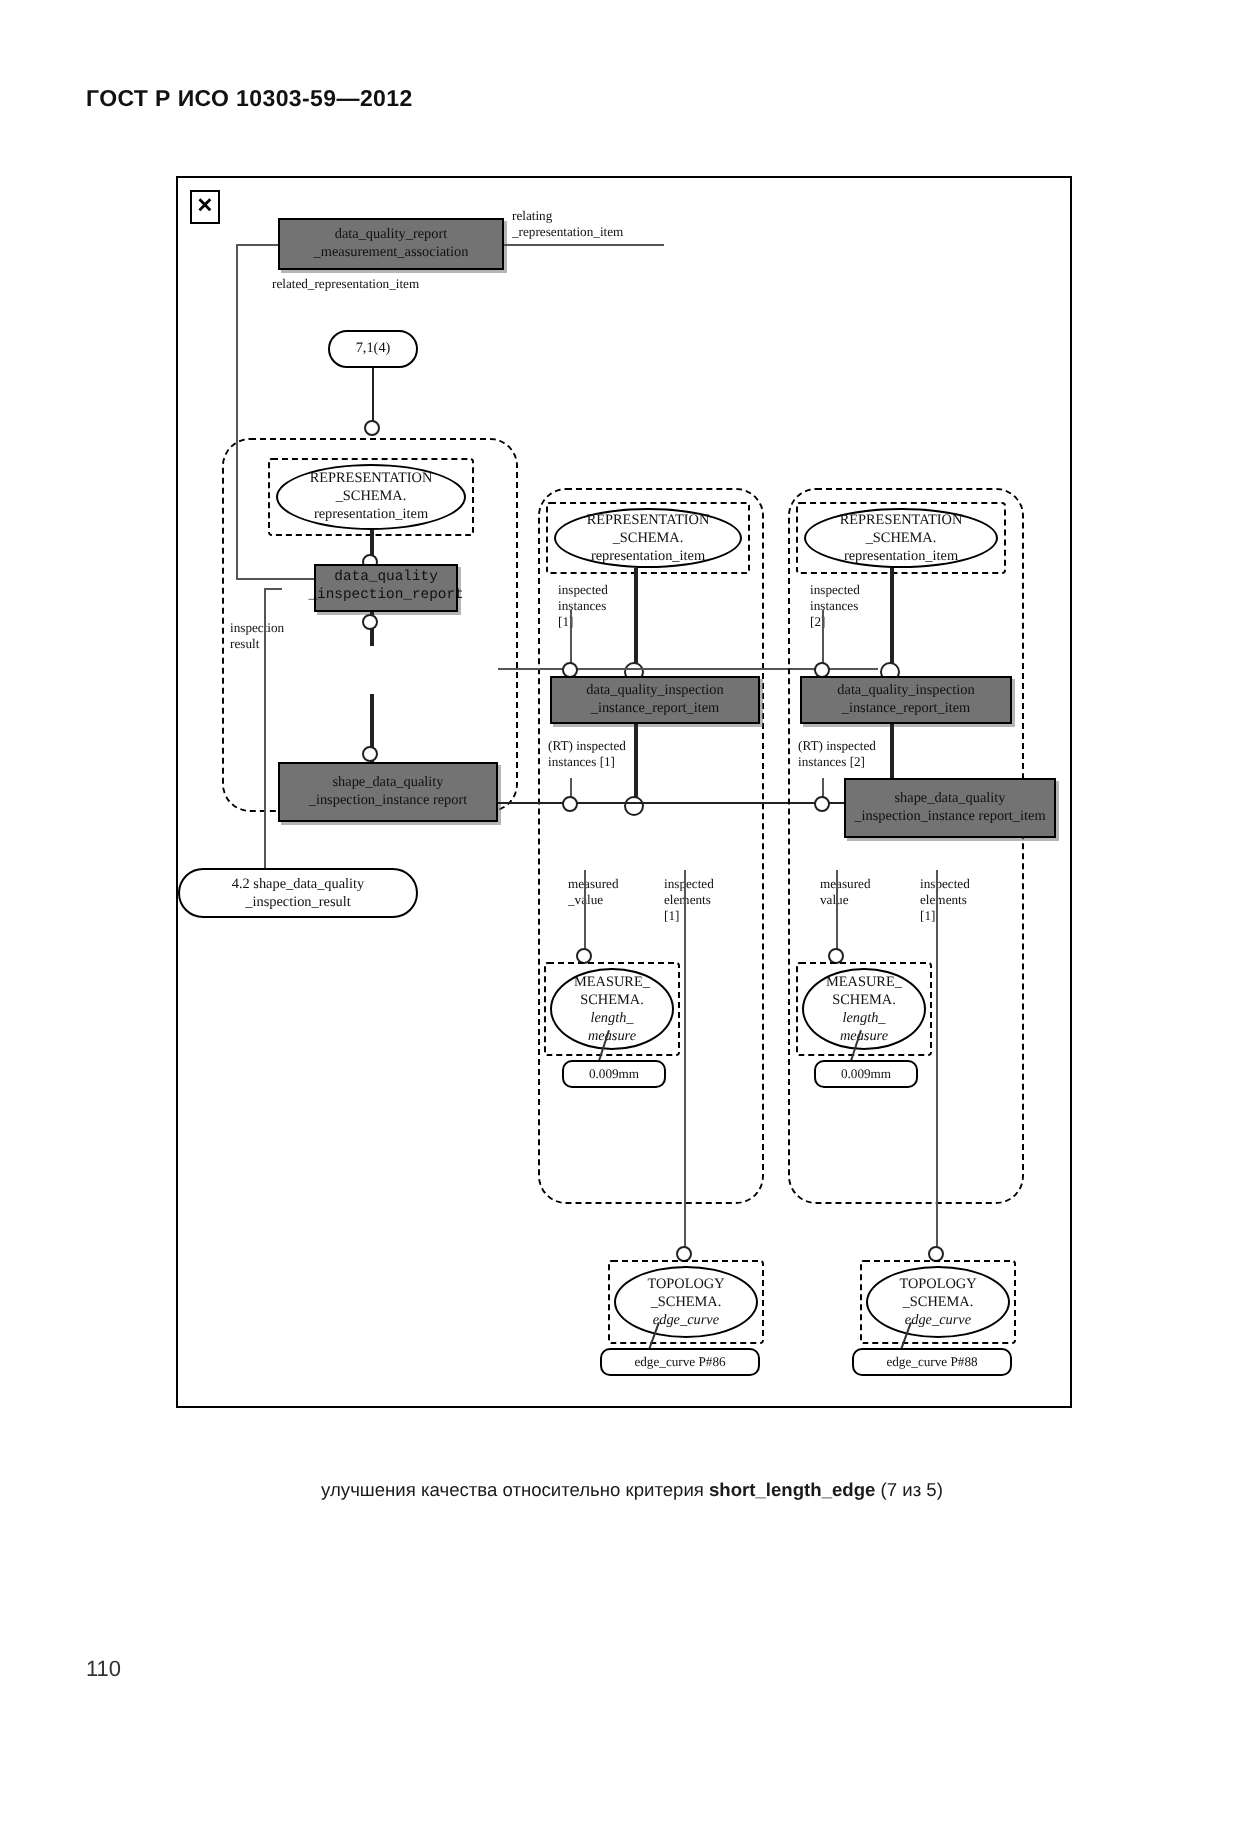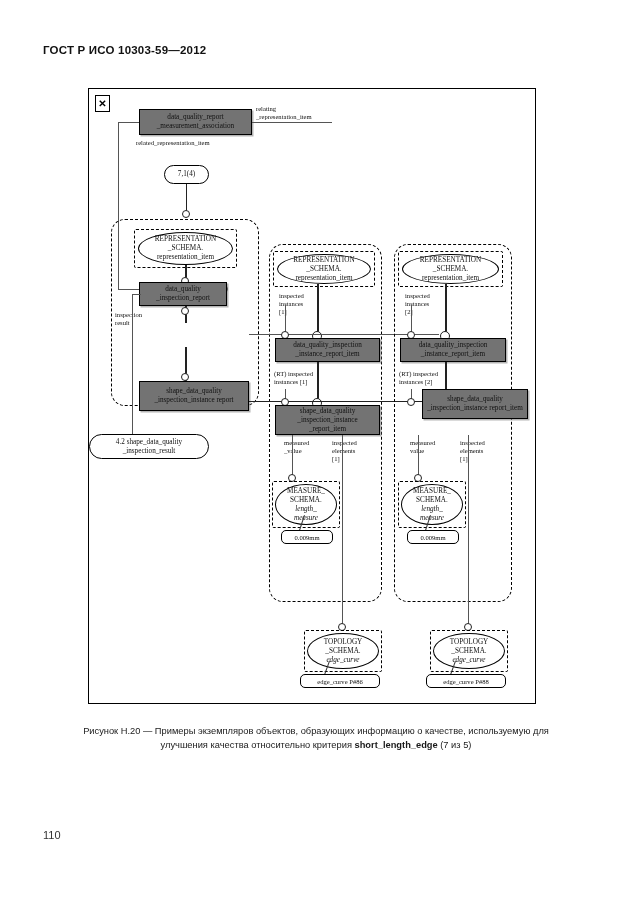--- a/index.html
+++ b/index.html
@@ -128,21 +128,21 @@
     <div class="dash-group" style="left:22px;top:130px;width:148px;height:187px;"></div>
 
     <div class="dash-group thin" style="left:45px;top:140px;width:103px;height:39px;"></div>
     <div class="ent-oval" style="left:49px;top:143px;width:95px;height:33px;">REPRESENTATION
 _SCHEMA.
 representation_item</div>
 
     <div class="line-v thick" style="left:95.5px;top:176px;height:19px;"></div>
     <div class="knob" style="left:92px;top:188px;"></div>
 
-    <div class="ent-box" style="left:50px;top:193px;width:88px;height:24px;">data_quality
+    <div class="ent-box" style="left:68px;top:193px;width:72px;height:24px;font-family:Liberation Mono, monospace;">data_quality
 _inspection_report</div>
 
     <div class="lbl" style="left:26px;top:222px;width:52px;">inspection
 result</div>
 
     <div class="line-v thick" style="left:95.5px;top:217px;height:17px;"></div>
     <div class="knob" style="left:92px;top:218px;"></div>
 
 
     <div class="line-v thick" style="left:95.5px;top:258px;height:40px;"></div>
@@ -182,23 +182,20 @@
     <div class="lbl" style="left:185px;top:281px;width:70px;">(RT) inspected
 instances [1]</div>
 
     <div class="line-v thick" style="left:228px;top:273px;height:42px;"></div>
     <div class="knob big" style="left:223px;top:309px;"></div>
 
     <div class="line-h dark" style="left:160px;top:312px;width:190px;"></div>
     <div class="line-v" style="left:196px;top:300px;height:12px;"></div>
     <div class="knob" style="left:192px;top:309px;"></div>
 
-    <div class="ent-box" style="left:186px;top:316px;width:105px;height:30px;">shape_data_quality
-_inspection_instance
-_report_item</div>
 
     <div class="lbl" style="left:195px;top:350px;width:50px;">measured
 _value</div>
     <div class="lbl" style="left:243px;top:350px;width:50px;">inspected
 elements
 [1]</div>
 
     <div class="line-v" style="left:203px;top:346px;height:42px;"></div>
     <div class="knob" style="left:199px;top:385px;"></div>
 
@@ -292,19 +289,19 @@
 _SCHEMA.</span><br>
         <span class="ital">edge_curve</span>
       </span>
     </div>
     <div class="tick" style="left:366px;top:572px;height:16px;transform:rotate(20deg);"></div>
     <div class="value-tag" style="left:337px;top:585px;width:80px;height:14px;">edge_curve P#88</div>
 
   </div>
 
   <div class="caption">
-    <span>Рисунок Н.20 — Примеры экземпляров объектов, образующих информацию о качестве, используемую для</span><br>
+    <br>
     <span>улучшения качества относительно критерия </span><b>short_length_edge</b><span> (7 из 5)</span>
   </div>
 
   <div class="page-number">110</div>
 
 </div>
 
 </body></html>

